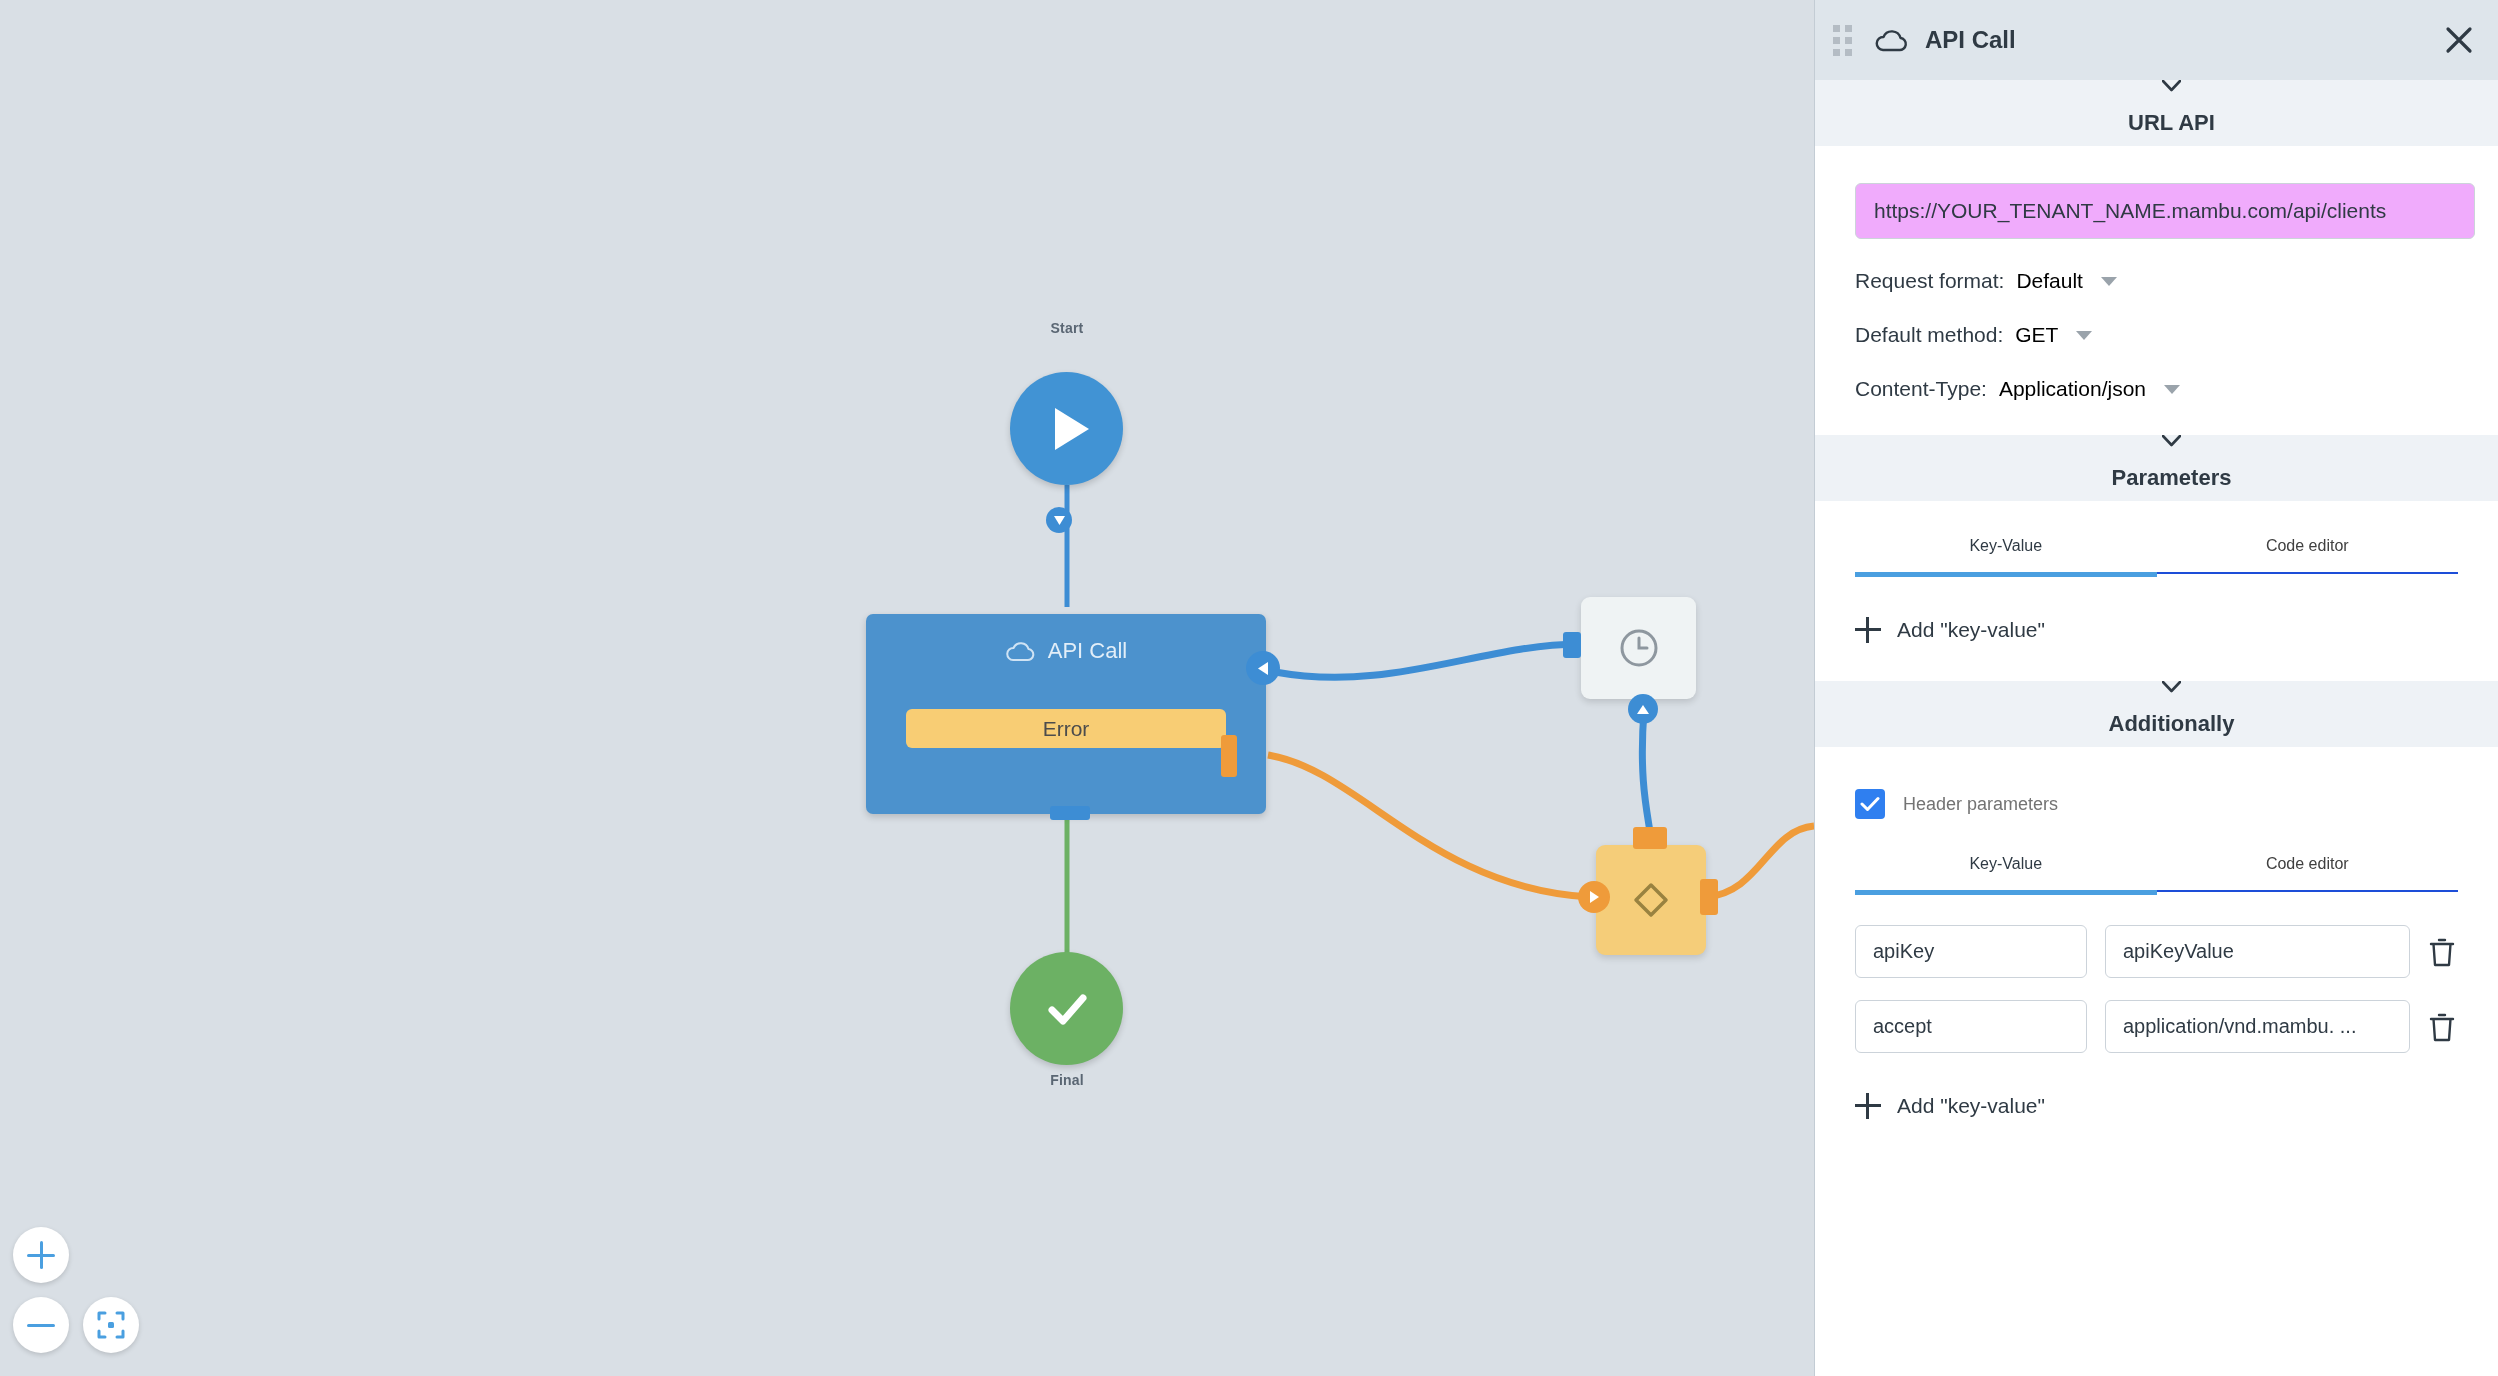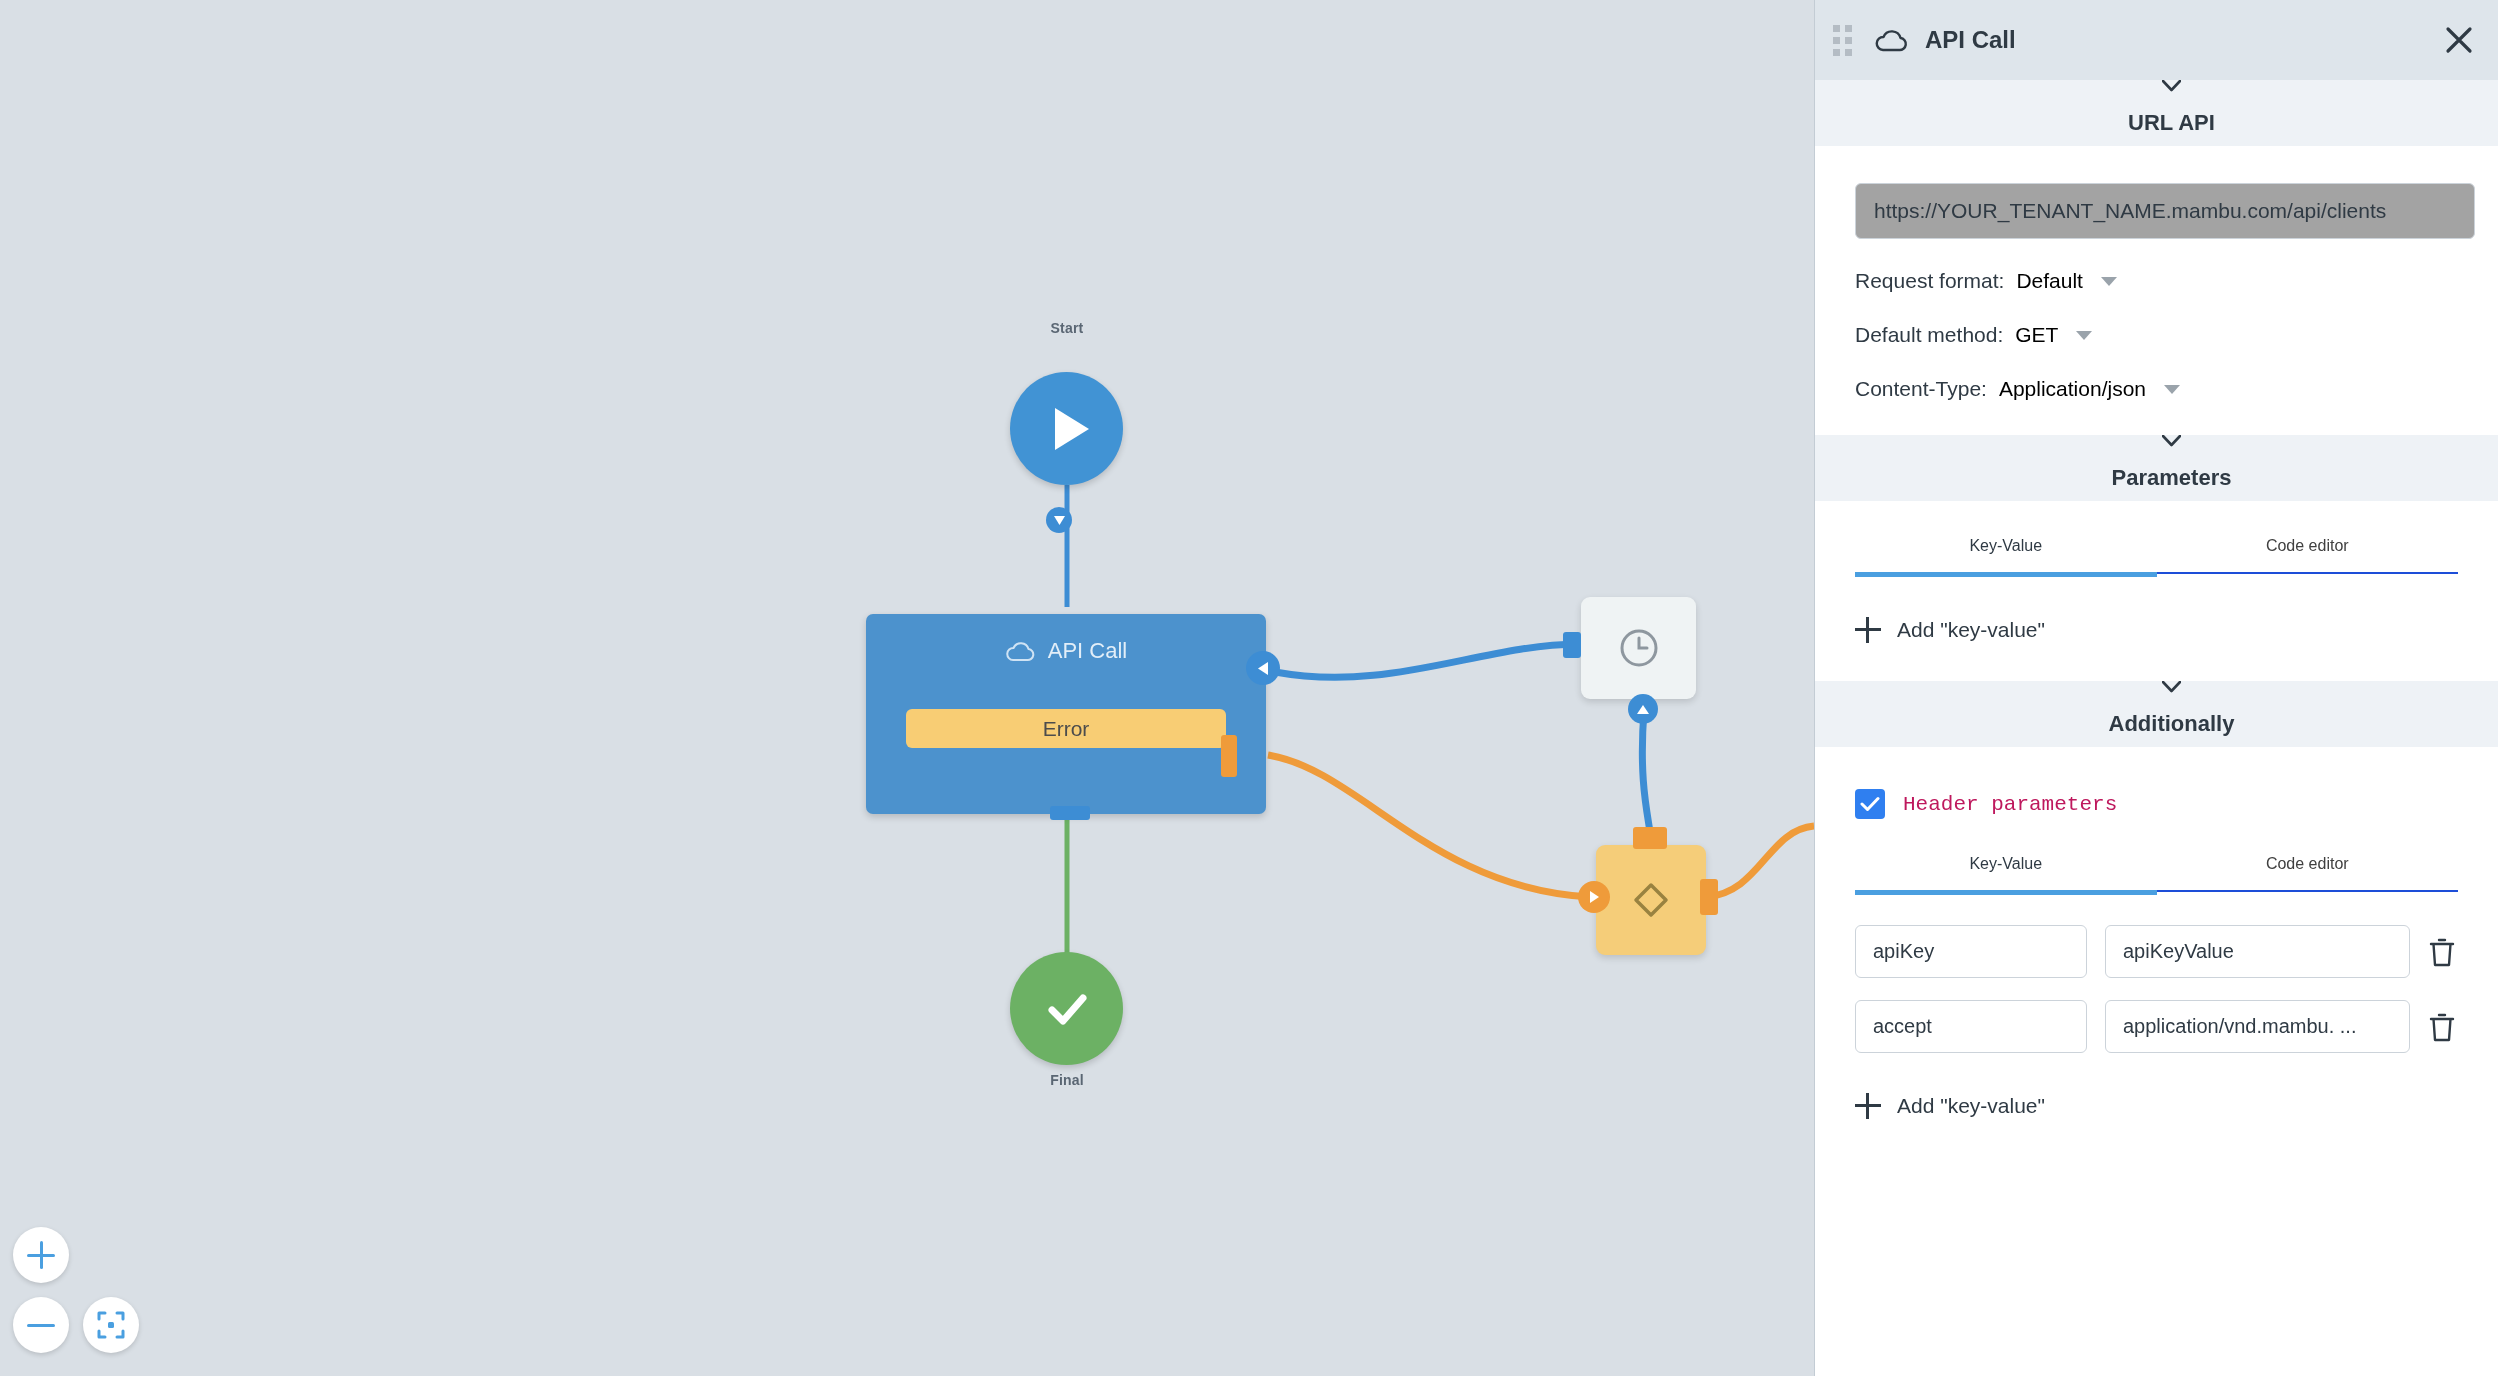--- a/index.html
+++ b/index.html
@@ -132,21 +132,21 @@
   }
   .chev { width: 19px; height: 12px; flex: none; }
 
   .sec-body { padding: 0 40px; }
 
   .url-input {
     margin-top: 37px; width: 620px; height: 56px;
     border: 1px solid #ccd3da; border-radius: 6px;
     padding: 0 18px; font-size: 21px; color: #2f3a44;
     font-family: "Liberation Sans", sans-serif;
-    background: #a3a3a3; outline: none;
+    background: #f0abfc; outline: none;
   }
   .field-row {
     display: flex; align-items: center; gap: 12px;
     margin-top: 30px; font-size: 21px; color: #2f3a44;
   }
   .field-row .val { color: #000000; }
   .caret { width: 0; height: 0; border-left: 8px solid transparent;
            border-right: 8px solid transparent; border-top: 9px solid #9aa3ab;
            margin-left: 6px; }
 
@@ -167,21 +167,21 @@
     content: ''; position: absolute; background: #2f3a44;
   }
   .plus::before { left: 0; top: 11px; width: 26px; height: 3px; }
   .plus::after  { top: 0; left: 11px; height: 26px; width: 3px; }
 
   .cb-row { display: flex; align-items: center; gap: 18px; margin-top: 42px; }
   .cbox {
     width: 30px; height: 30px; background: #2f7ff0; border-radius: 4px;
     display: flex; align-items: center; justify-content: center; cursor: pointer;
   }
-  .cb-label { font-size: 21px; color: #be185d; font-family: Liberation Mono, monospace; }
+  .cb-label { font-size: 18px; color: #737373; }
 
   .kv-row { display: flex; align-items: center; gap: 18px; margin-top: 22px; }
   .kv-input {
     height: 53px; border: 1px solid #ccd3da; border-radius: 6px;
     padding: 0 17px; font-size: 20px; color: #2f3a44;
     font-family: "Liberation Sans", sans-serif; background: #fff; outline: none;
   }
   .kv-key { width: 232px; }
   .kv-val { width: 305px; }
   .trash { width: 28px; height: 30px; cursor: pointer; flex: none; }

